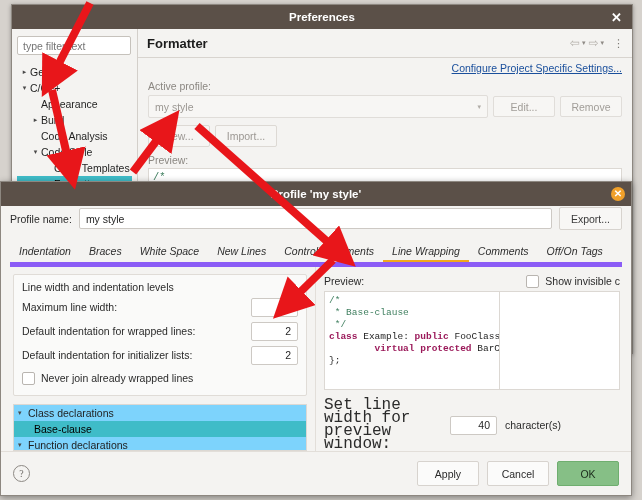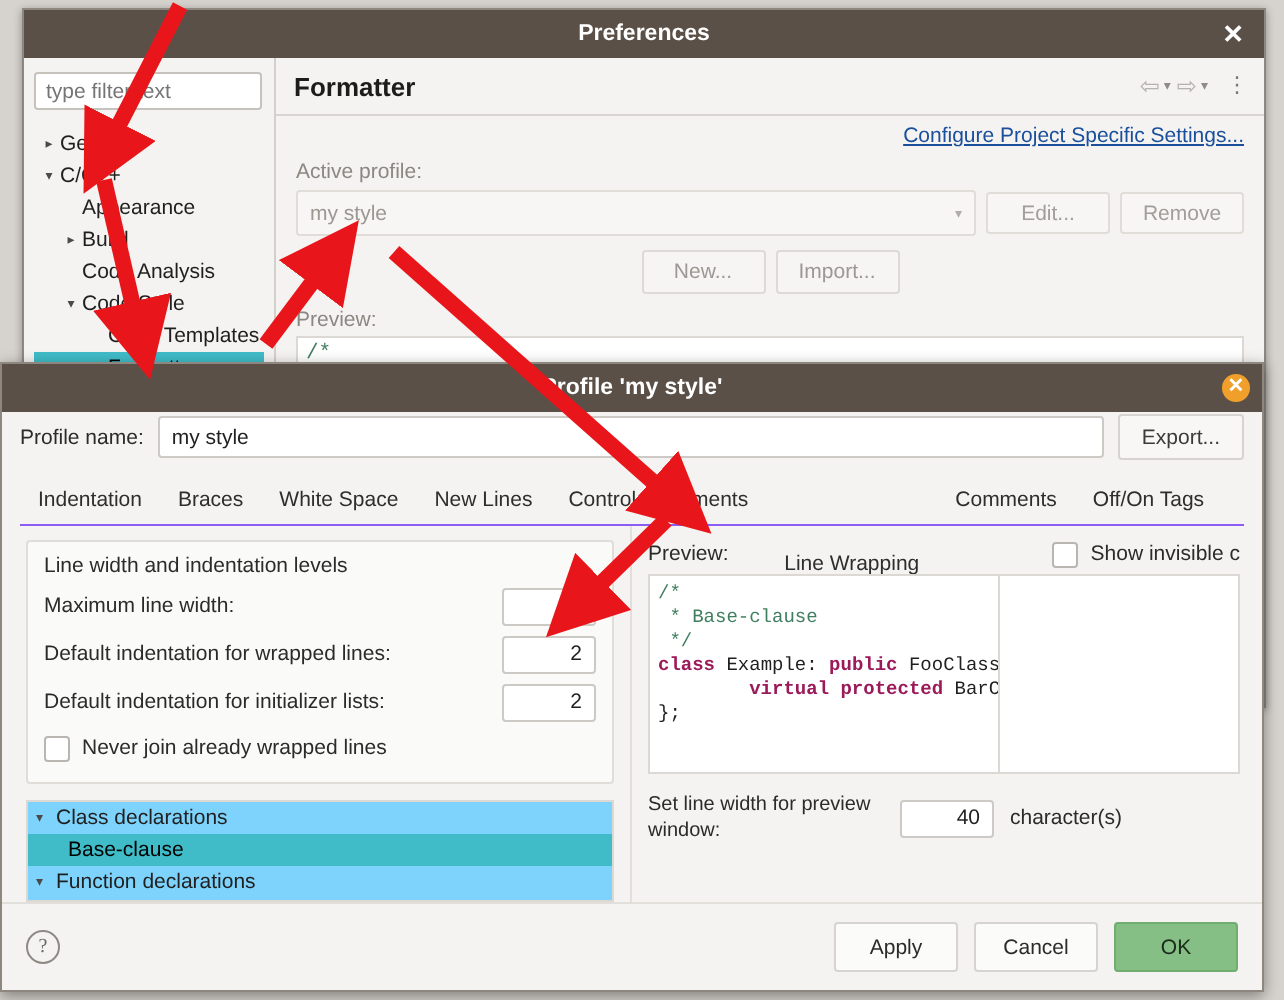--- a/index.html
+++ b/index.html
@@ -77,21 +77,21 @@
     display:flex;align-items:center;padding:0 6px;color:#9b9792;font-size:10.5px;
     justify-content:space-between;cursor:pointer;
   }
   .combo .cv{flex:1;}
   .combo .cc{font-size:7px;color:#b0aca7;}
   .btn{
     height:21px;min-width:62px;border:1px solid #e0ddd9;background:#f7f6f4;border-radius:2px;
     display:flex;align-items:center;justify-content:center;
     font-size:10.5px;color:#a19d98;cursor:pointer;padding:0 8px;box-sizing:border-box;
   }
-  #new-import-row{margin-top:7px;justify-content:center;}
+  #new-import-row{margin-top:7px;}
   .btn2{
     height:22px;min-width:62px;border:1px solid #ddd9d4;background:#f6f5f3;border-radius:2px;
     display:flex;align-items:center;justify-content:center;
     font-size:10.5px;color:#9c9893;cursor:pointer;padding:0 10px;box-sizing:border-box;
   }
   #preview-label{font-size:10.5px;color:#8b8782;margin-top:7px;margin-bottom:2px;}
   #prefs-code{
     border:1px solid #dcd8d3;background:#fff;height:40px;
     font-family:"Liberation Mono", monospace;font-size:10.5px;
     padding:2px 4px;line-height:13px;overflow:hidden;white-space:pre;
@@ -112,22 +112,22 @@
     border-radius:2px;padding:0 6px;font-size:10.5px;color:#1f1f1f;
     font-family:"Liberation Sans", sans-serif;
   }
   #export-btn{
     height:21px;border:1px solid #d7d3ce;background:#f8f7f5;border-radius:2px;
     display:flex;align-items:center;justify-content:center;padding:0 11px;
     font-size:10.5px;color:#3b3b3b;cursor:pointer;
   }
   
   #tabs{
-    margin-top:10px;display:flex;
-    border-bottom:1px solid #8b5cf6;height:22px;
+    margin-top:10px;display:flex;align-items:flex-end;
+    border-bottom:5px solid #8b5cf6;height:22px;font-style:italic;
   }
   .tab{
     font-size:10.5px;color:#2e2e2e;padding:0 9px;height:21px;
     display:flex;align-items:center;cursor:pointer;
     border-bottom:2px solid transparent;box-sizing:border-box;
   }
   .tab.active{font-weight:normal;border-bottom:2px solid #f0a81e;margin-top:32px;}
   
   #panes{flex:1;display:flex;min-height:0;gap:0;margin-top:0;}
   #left-pane{width:305px;padding:7px 8px 0 3px;box-sizing:border-box;display:flex;flex-direction:column;justify-content:flex-end;}
@@ -168,21 +168,21 @@
   #code{
     width:175px;flex:0 0 175px;border-right:1px solid #dcd8d3;
     font-family:"Liberation Mono", monospace;font-size:9.5px;line-height:12px;
     padding:3px 4px;white-space:pre;overflow:hidden;box-sizing:border-box;
   }
   #code-gutter{flex:1;}
   .cmt{color:#3f7f5f;}
   .kw{color:#9b1a5a;font-weight:bold;}
   .pln{color:#1f1f1f;}
   #setwidth-row{display:flex;align-items:center;gap:8px;margin-top:9px;}
-  #setwidth-row .swl{font-size:10px;color:#2b2b2b;width:118px;line-height:13px;}
+  #setwidth-row .swl{font-size:16px;color:#2b2b2b;width:118px;line-height:13px;font-family:Liberation Mono, monospace;}
   #setwidth-row .chr{font-size:10.5px;color:#2b2b2b;}
   
   #profile-footer{
     height:44px;border-top:1px solid #e2ded9;display:flex;align-items:center;
     padding:0 12px;box-sizing:border-box;
   }
   #help-icon{
     width:15px;height:15px;border:1.3px solid #8d8984;border-radius:50%;
     font-size:10px;color:#6d6964;display:flex;align-items:center;justify-content:center;
     cursor:pointer;font-family:"Liberation Serif", serif;

